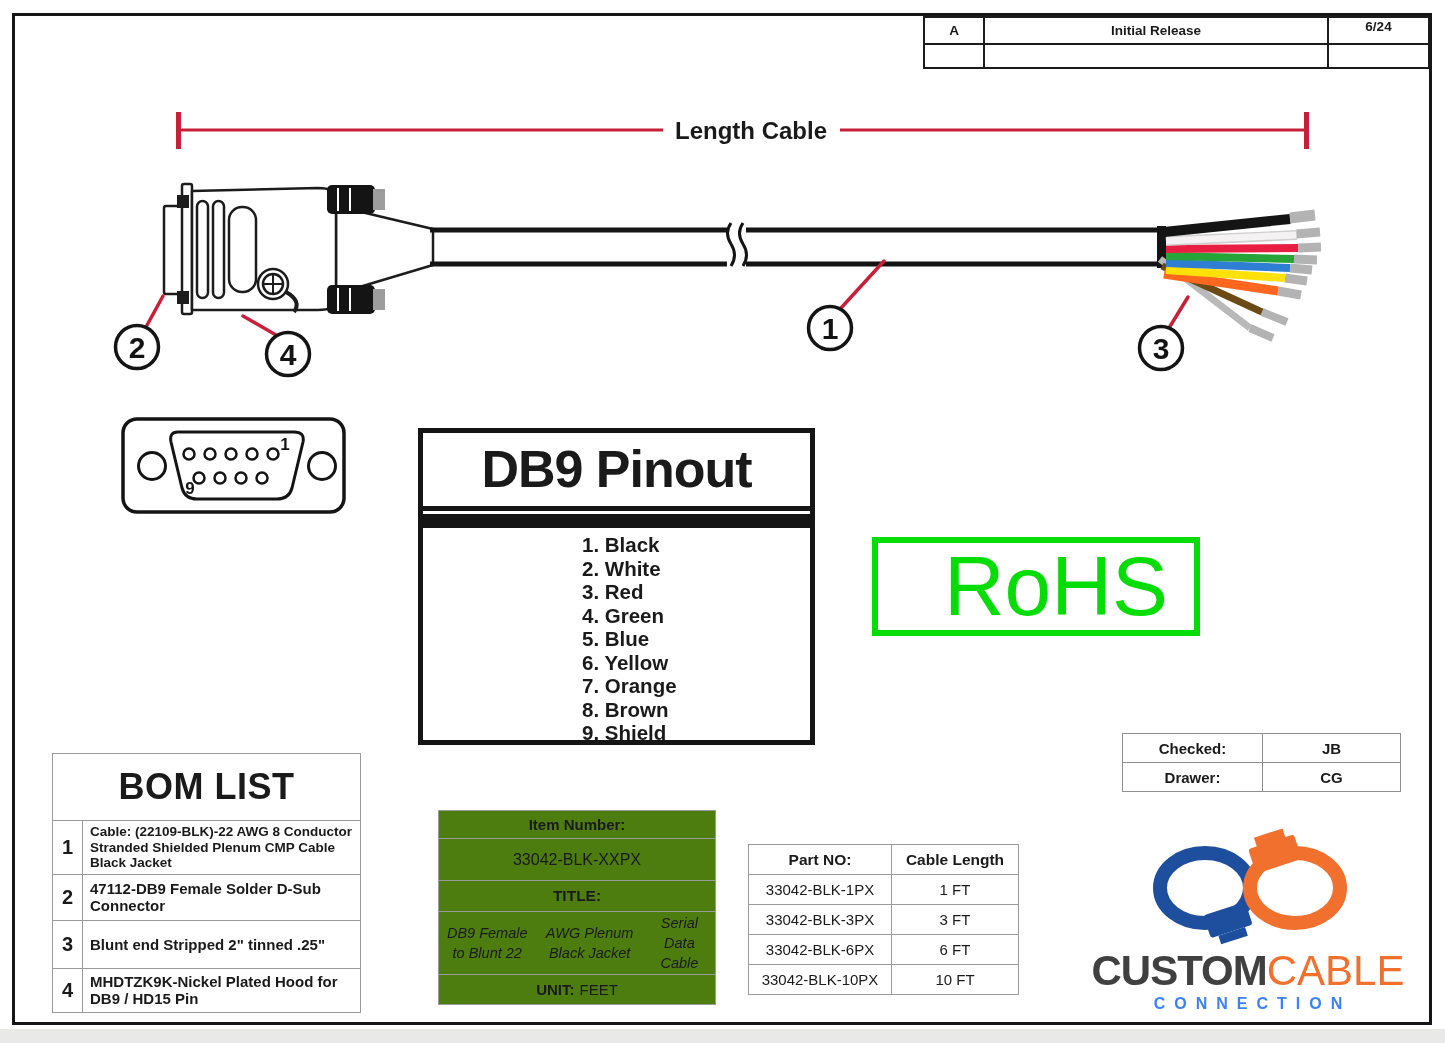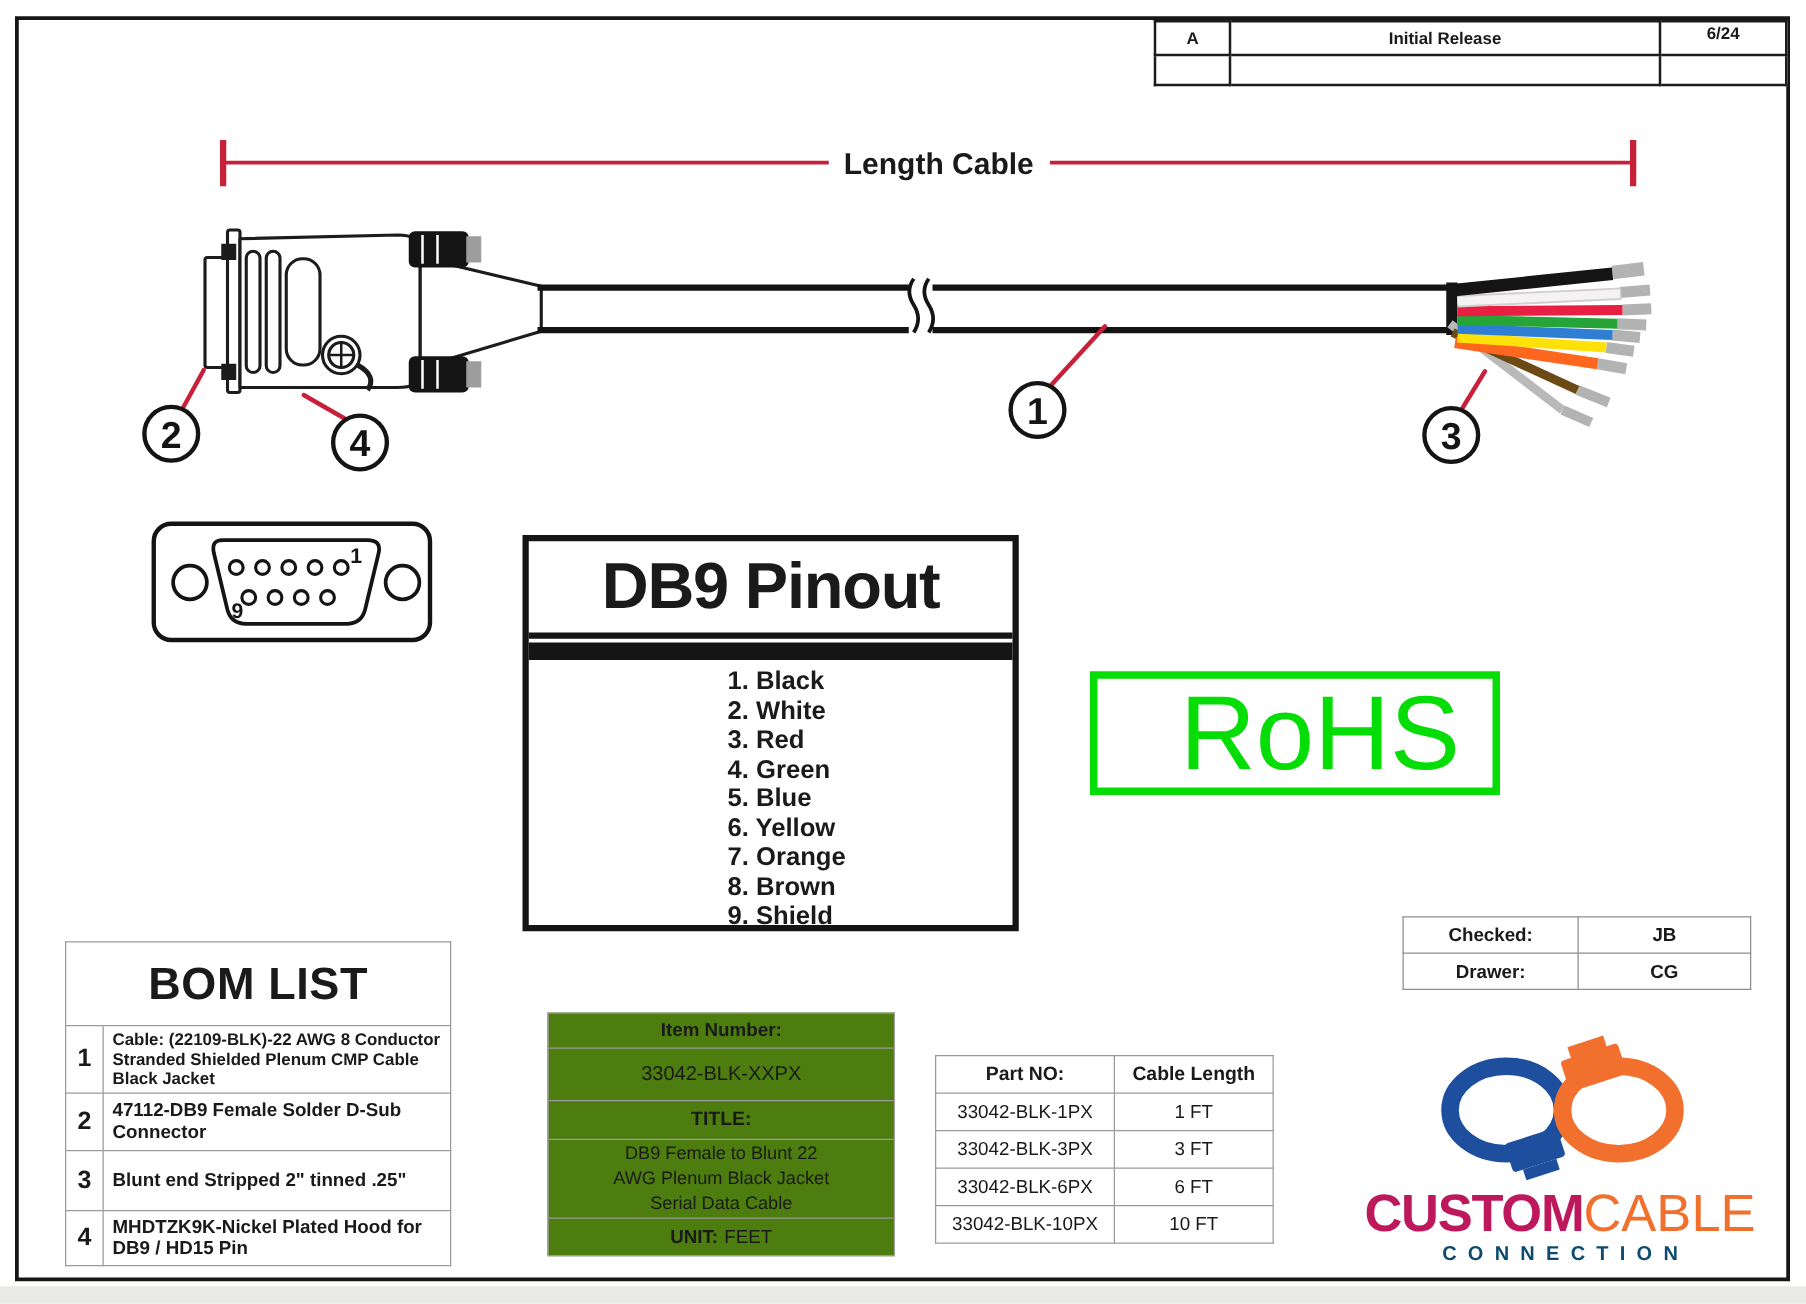--- a/index.html
+++ b/index.html
@@ -35,21 +35,21 @@
   .bom-desc{font-size:15px;font-weight:600;line-height:1.16;padding:3px 4px 3px 7px;text-align:left;}
   .bom-desc.small{font-size:13.5px;}
 
   
   .itembox{left:438px;top:810px;width:276px;border:1.5px solid #9b9b9b;background:#4d7c0f;}
   .itembox .sec{display:flex;align-items:center;justify-content:center;text-align:center;}
   .itembox .sec + .sec{border-top:1.5px solid #9b9b9b;}
   .sec-label{height:27px;font-size:15px;font-weight:700;}
   .sec-number{height:41px;font-size:16px;}
   .sec-title-label{height:30px;font-size:15.5px;font-weight:700;}
-  .sec-title{height:62px;font-size:14.5px;line-height:20px;flex-direction:column;}
+  .sec-title{height:62px;font-size:14.5px;line-height:20px;flex-direction:row;font-style:italic;}
   .sec-unit{height:29px;font-size:15px;}
   .sec-unit b{margin-right:5px;}
 
   
   .parts-table{left:748px;top:844px;width:270px;}
   .parts-table td{border:1.5px solid #9b9b9b;text-align:center;height:27px;font-size:15px;}
   .parts-table tr.hdr td{font-weight:700;font-size:15.5px;}
 
   
   .appr-table{left:1122px;top:733px;width:278px;}
@@ -327,17 +327,17 @@
   <g transform="translate(135,26) rotate(-18)" fill="#f2702e">
     <rect x="-24" y="-13" width="48" height="26" rx="3"></rect>
     <rect x="-15" y="-22" width="30" height="10"></rect>
   </g>
   <g transform="translate(88,92) rotate(-18)" fill="#1d4f9e">
     <rect x="-22" y="-12" width="44" height="24" rx="3"></rect>
     <rect x="-14" y="12" width="28" height="9"></rect>
   </g>
 </svg>
 <div class="abs logo-line1">
-  <span style="color:#be185d">CUSTOM</span><span class="cable" style="color:#f2702e">CABLE</span>
+  <span style="color:#404040">CUSTOM</span><span class="cable" style="color:#f2702e">CABLE</span>
 </div>
-<div class="abs logo-line2" style="color:#0c4a6e">CONNECTION</div>
+<div class="abs logo-line2" style="color:#3b82f6">CONNECTION</div>
 
 <div class="abs bottom-strip"></div>
 
 </body></html>

